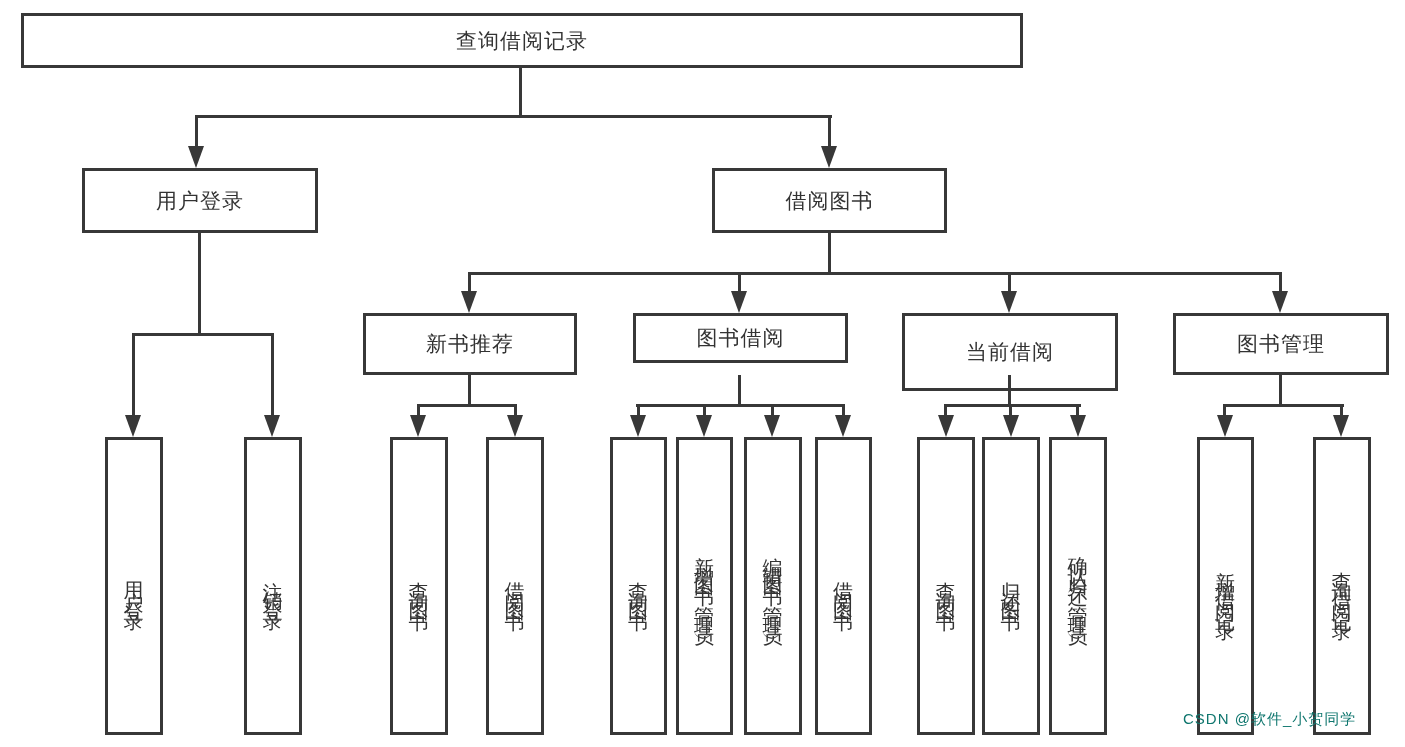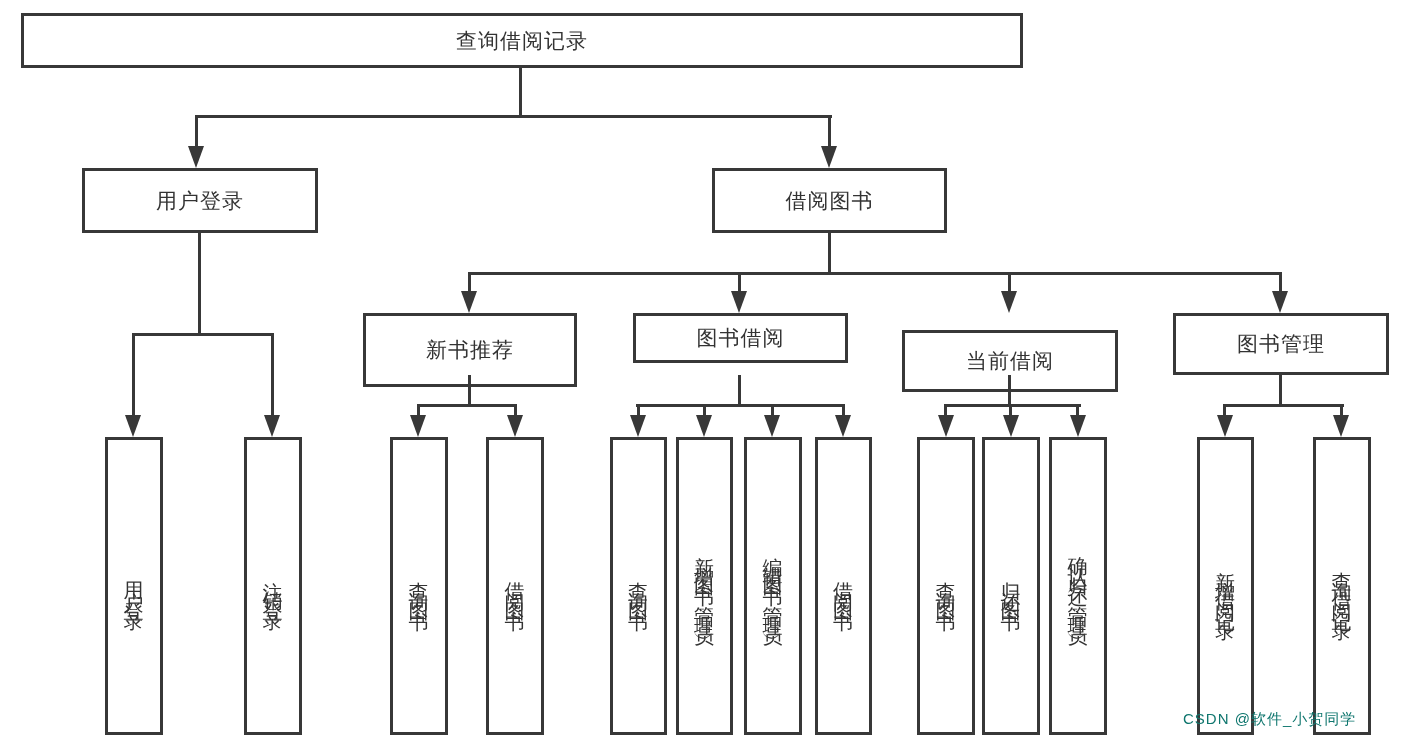--- a/index.html
+++ b/index.html
@@ -30,23 +30,23 @@
 </head>
 <body>
 
 <div class="canvas">
 
   <div class="box hlabel" style="left:21px;top:13px;width:1002px;height:55px">查询借阅记录</div>
 
   <div class="box hlabel" style="left:82px;top:168px;width:236px;height:65px">用户登录</div>
   <div class="box hlabel" style="left:712px;top:168px;width:235px;height:65px">借阅图书</div>
 
-  <div class="box hlabel" style="left:363px;top:313px;width:214px;height:74px">新书推荐</div>
+  <div class="box hlabel" style="left:363px;top:313px;width:214px;height:62px">新书推荐</div>
   <div class="box hlabel" style="left:633px;top:313px;width:215px;height:50px">图书借阅</div>
-  <div class="box hlabel" style="left:902px;top:330px;width:216px;height:62px">当前借阅</div>
+  <div class="box hlabel" style="left:902px;top:313px;width:216px;height:78px">当前借阅</div>
   <div class="box hlabel" style="left:1173px;top:313px;width:216px;height:62px">图书管理</div>
 
   <div class="box leaf" style="left:105px;width:58px">
     <span class="vtext">用户登录</span>
     </div>
   <div class="box leaf" style="left:244px;width:58px">
     <span class="vtext">注销登录</span>
     </div>
 
   <div class="box leaf" style="left:390px;width:58px">

